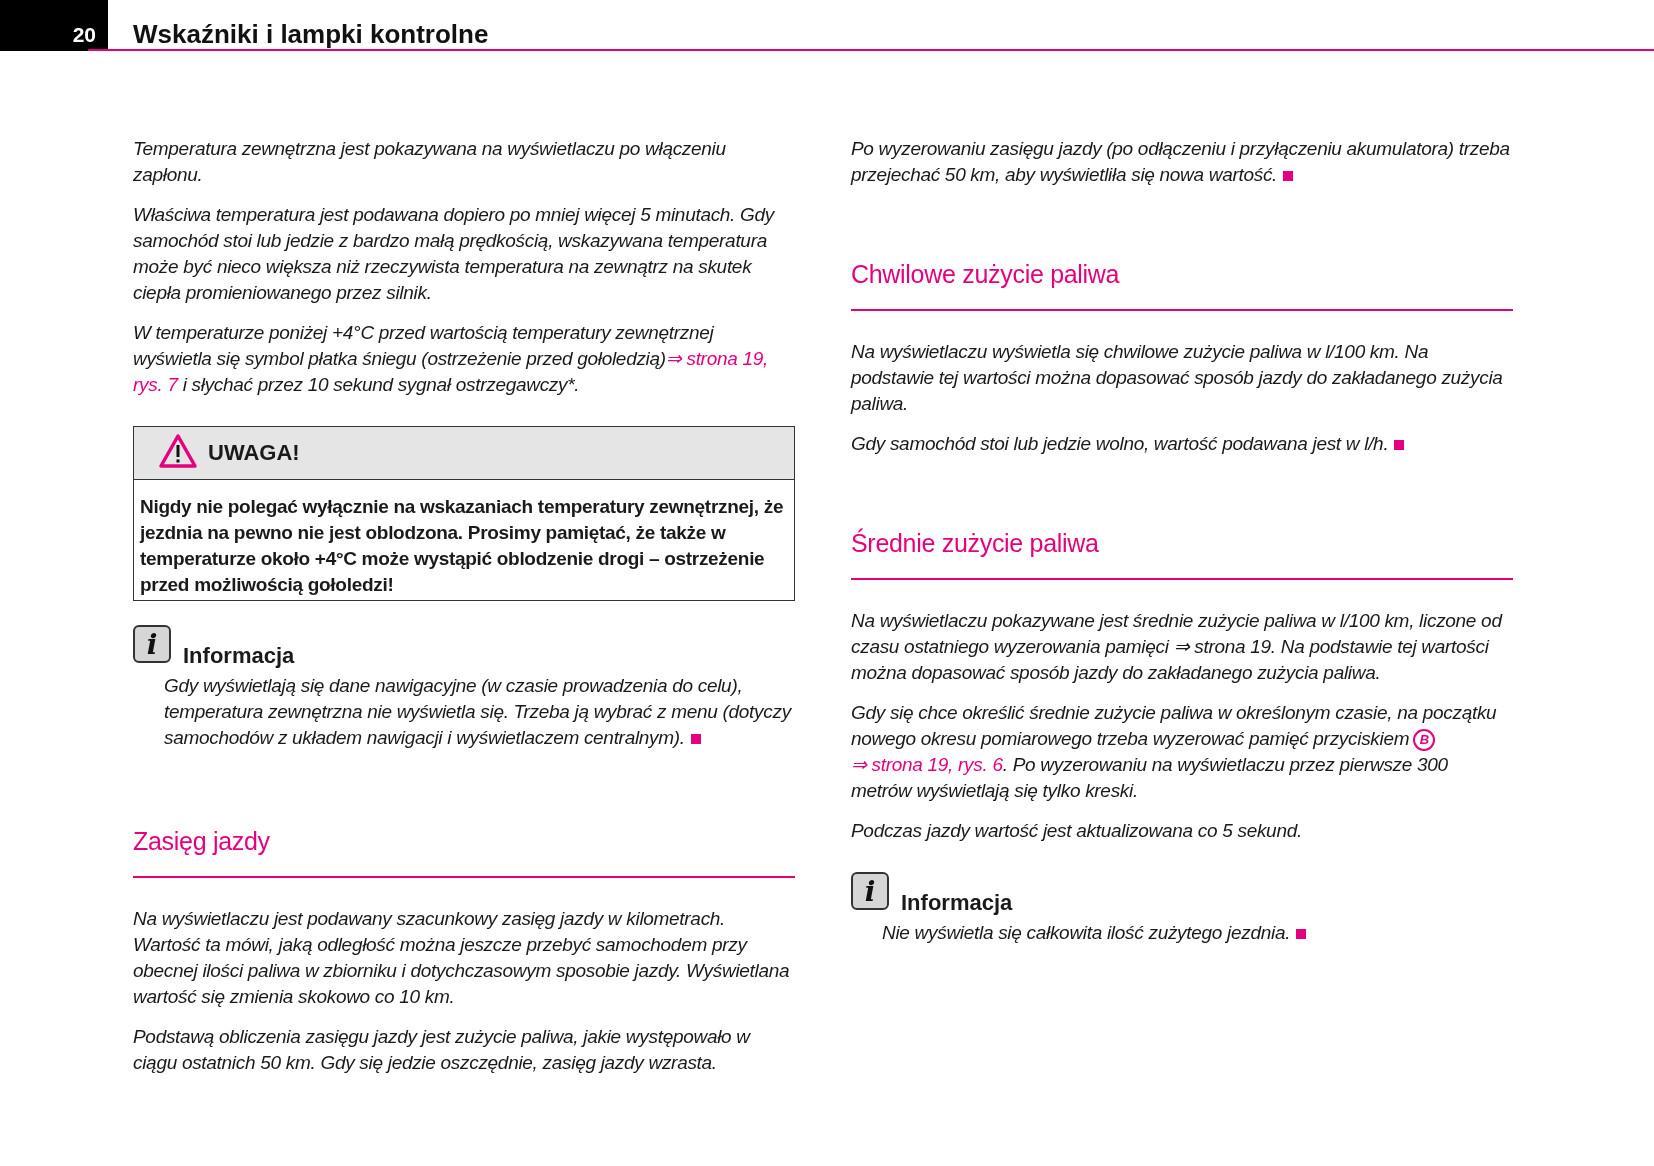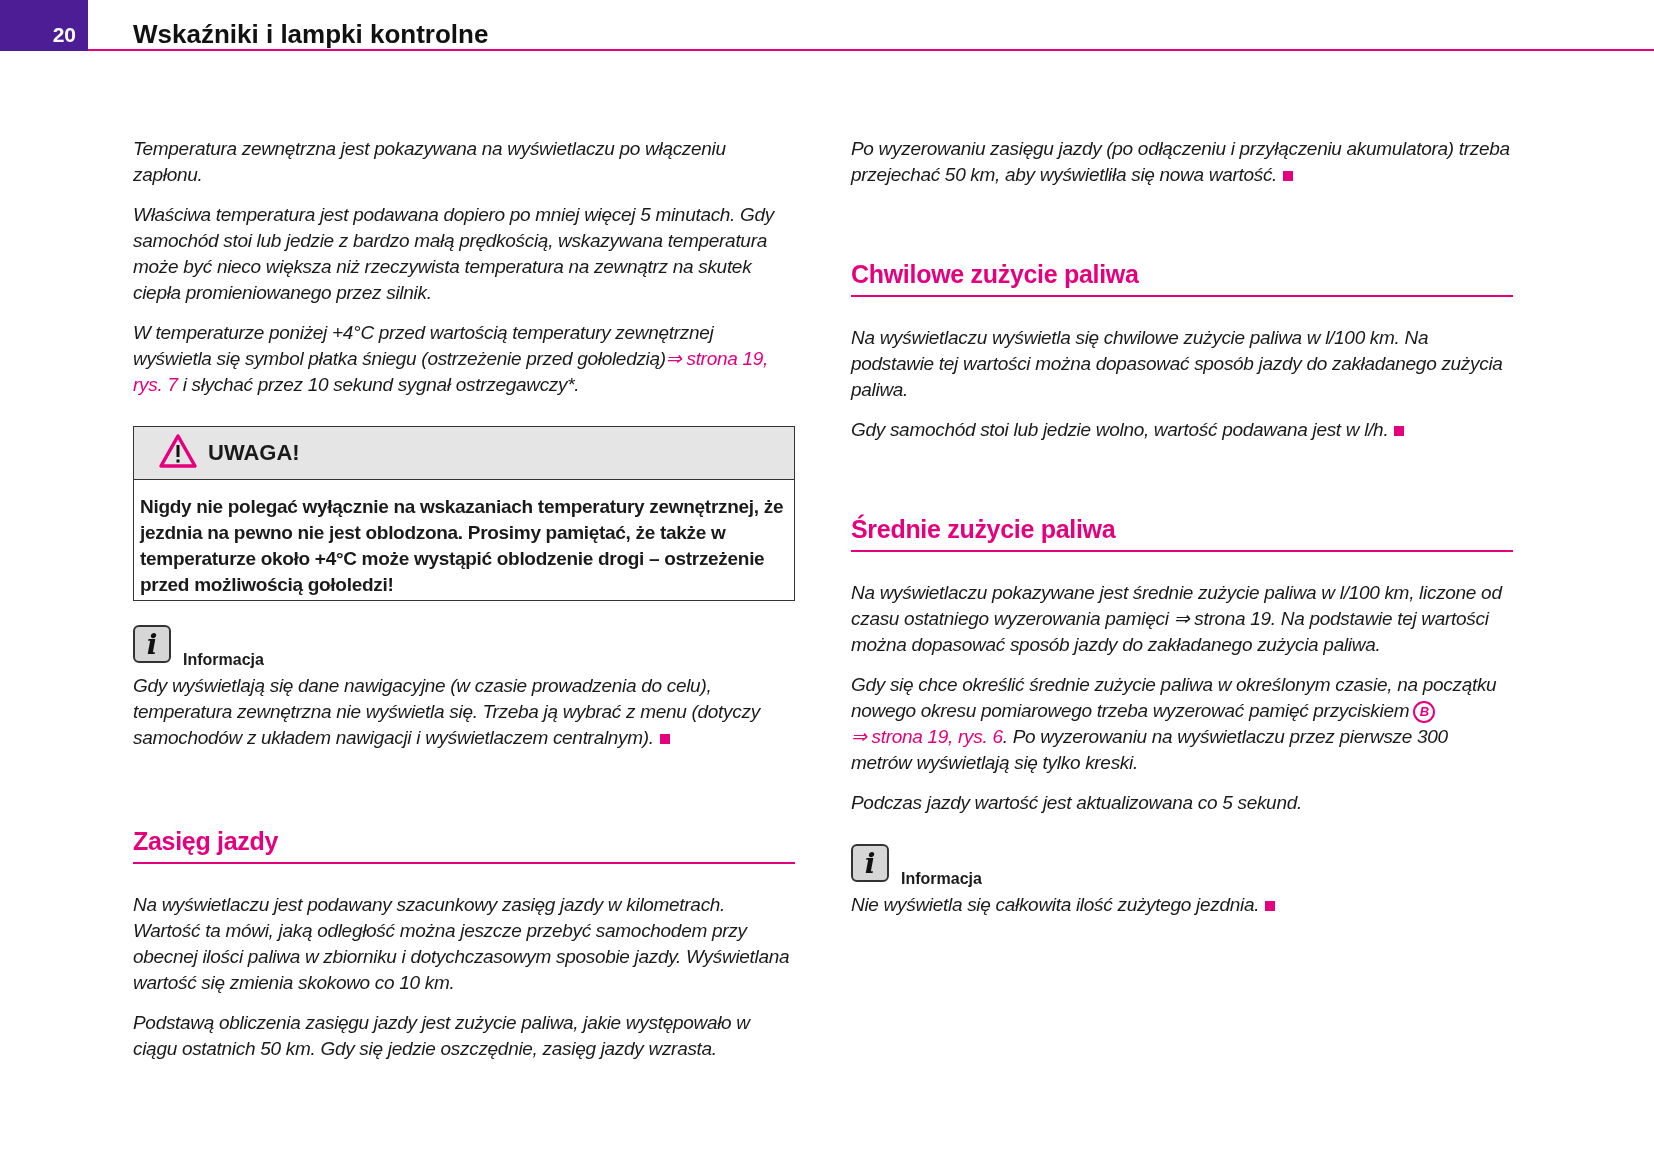--- a/index.html
+++ b/index.html
@@ -1,41 +1,41 @@
 <!DOCTYPE html>
 <html><head>
 <meta charset="utf-8">
 <style>
   html, body { margin:0; padding:0; background:#ffffff; }
   body { width:1654px; height:1166px; position:relative; overflow:hidden;
          font-family:"Liberation Sans", sans-serif; color:#1a1a1a; }
-  .pagenum-block { position:absolute; left:0; top:0; width:88px; height:51px; background:#4c1d95; }
+  .pagenum-block { position:absolute; left:0; top:0; width:108px; height:51px; background:#000000; }
   .pagenum { position:absolute; right:12px; bottom:4px; color:#fff; font-weight:bold; font-size:21px; }
   .header-title { position:absolute; left:133px; top:19px; font-weight:bold; font-size:26px; color:#111; }
   .header-rule { position:absolute; left:88px; right:0; top:49px; height:2px; background:#e5007e; }
 
   .col { position:absolute; top:136px; width:662px; }
   .col-left { left:133px; }
   .col-right { left:851px; }
   p { margin:0 0 14px 0; font-size:19px; line-height:26px; letter-spacing:-0.3px;font-style:italic; }
   .link { color:#e5007e; }
   .end-mark { display:inline-block; width:10px; height:10px; background:#e5007e; margin-left:6px; vertical-align:0; }
 
   .warning { position:relative; border:1.5px solid #333; margin:28px 0 24px 0; }
   .warning-head { background:#e5e5e5; border-bottom:1.5px solid #333; height:52px; display:flex; align-items:center; padding-left:24px; }
   .warning-title { font-weight:bold; font-size:22px; margin-left:10px; }
   .warning-body { padding:14px 6px 2px 6px; font-weight:bold; font-size:19px; line-height:26px; letter-spacing:-0.3px; }
 
   .info-head { display:flex; align-items:flex-end; margin-top:6px; }
   .info-icon { width:38px; height:38px; border:2px solid #333; border-radius:6px; background:#d6d6d6; box-sizing:border-box;
                display:flex; align-items:center; justify-content:center; font-family:"DejaVu Serif", serif; font-weight:bold; font-style:italic; font-size:28px; color:#111; }
-  .info-title { font-weight:bold; font-size:16px; margin-left:12px; margin-bottom:-6px; }
-  .info-text { margin-top:10px; }
+  .info-title { font-weight:bold; font-size:22px; margin-left:12px; margin-bottom:-6px; }
+  .info-text { margin-top:10px;margin-left:31px; }
 
-  .section-title { color:#e5007e; font-weight:bold; font-size:25px; padding-bottom:6px; border-bottom:2px solid #e5007e; margin:0 0 28px 0; letter-spacing:-0.3px; }
+  .section-title { color:#e5007e; font-weight:normal; font-size:25px; padding-bottom:20px; border-bottom:2px solid #e5007e; margin:0 0 28px 0; letter-spacing:-0.3px; }
   .btn-b { display:inline-flex; align-items:center; justify-content:center; width:22px; height:22px; border:2px solid #e5007e; border-radius:50%;
            color:#e5007e; font-weight:bold; font-size:13px; box-sizing:border-box; vertical-align:middle; margin-left:4px; }
 </style>
 </head>
 <body>
 
 <div class="pagenum-block">
   <span class="pagenum">20</span>
 </div>
 <div class="header-title">Wskaźniki i lampki kontrolne</div>

